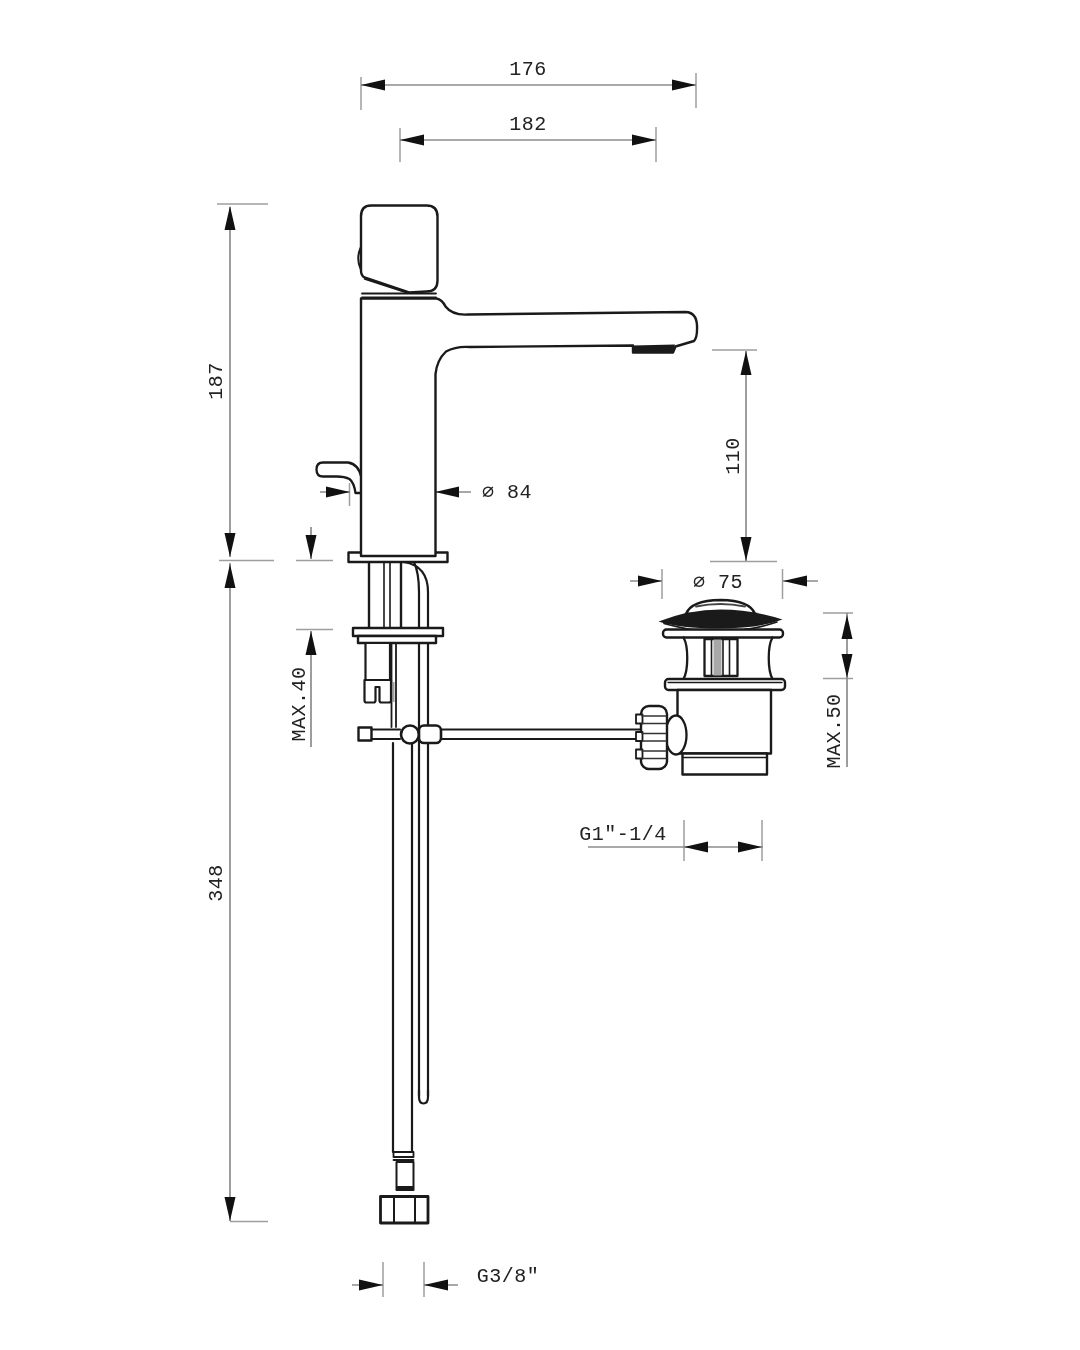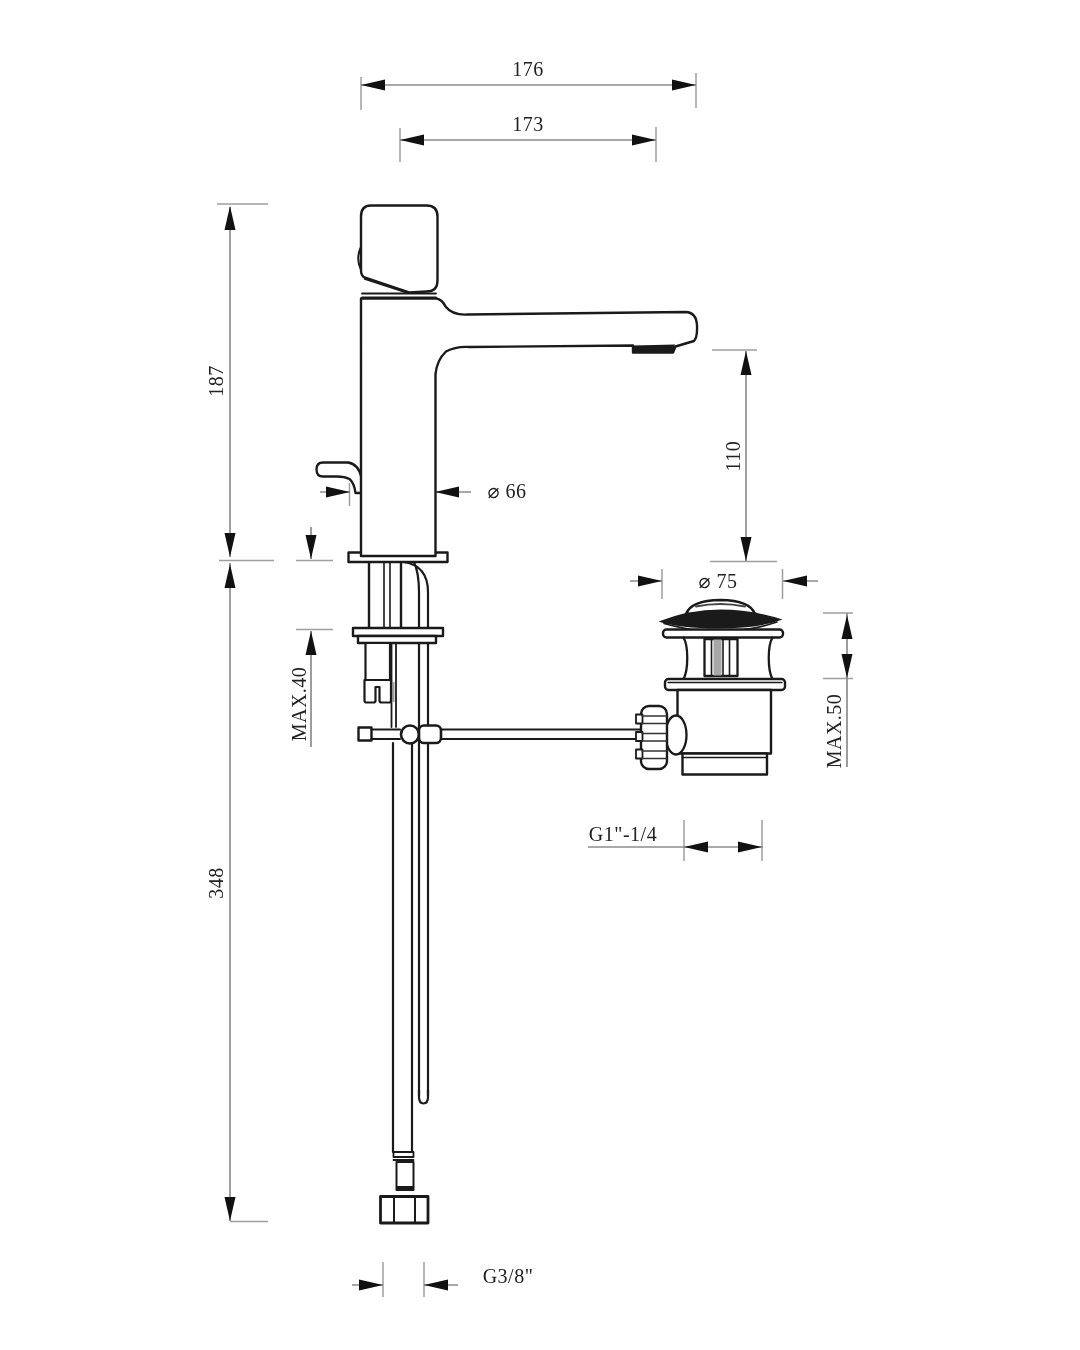--- a/index.html
+++ b/index.html
@@ -1,18 +1,18 @@
 <!DOCTYPE html>
 <html><head>
 <meta charset="utf-8">
 <style>
   html,body{margin:0;padding:0;background:#fff;}
   .canvas{
     position:relative;width:1080px;height:1350px;background:#ffffff;overflow:hidden;
-    font-family:Liberation Serif, serif;
+    font-family:Liberation Mono, monospace;
   }
   svg{position:absolute;left:0;top:0;}
   .dim-h{
     position:absolute;transform:translateX(-50%);
     font-size:20px;color:#222;letter-spacing:.5px;white-space:nowrap;
   }
   .dim-v{
     position:absolute;transform:translate(-50%,-50%) rotate(-90deg);
     font-size:20px;color:#222;letter-spacing:.5px;white-space:nowrap;
   }
@@ -152,24 +152,24 @@
     <ellipse cx="676" cy="735" rx="10.5" ry="19.5" fill="#fff" stroke-width="2.3"></ellipse>
     <rect x="641" y="706" width="26" height="63" rx="8" fill="#fff" stroke-width="2.4"></rect>
     <rect x="636" y="714.5" width="6.5" height="9" fill="#fff" stroke-width="1.8"></rect>
     <rect x="636" y="732" width="6.5" height="9" fill="#fff" stroke-width="1.8"></rect>
     <rect x="636" y="749.5" width="6.5" height="9" fill="#fff" stroke-width="1.8"></rect>
     <path d="M642,716 H666 M642,723.5 H666 M642,733.5 H666 M642,741 H666 M642,751 H666 M642,758.5 H666" stroke-width="1.3" stroke="#333"></path>
   </g>
 </svg>
 
 <span class="dim-h" style="left:528px;top:58px">176</span>
-<span class="dim-h" style="left:528px;top:113px">173</span>
+<span class="dim-h" style="left:528px;top:113px">182</span>
 <span class="dim-v" style="left:216px;top:381px">187</span>
 <span class="dim-v" style="left:733px;top:456px">110</span>
-<span class="dim-h" style="left:507px;top:479px">⌀ 66</span>
+<span class="dim-h" style="left:507px;top:479px">⌀ 84</span>
 <span class="dim-h" style="left:718px;top:569px">⌀ 75</span>
 <span class="dim-v" style="left:299px;top:704px">MAX.40</span>
 <span class="dim-v" style="left:834px;top:731px">MAX.50</span>
 <span class="dim-v" style="left:216px;top:883px">348</span>
 <span class="dim-h" style="left:623px;top:823px">G1"-1/4</span>
 <span class="dim-h" style="left:508px;top:1265px">G3/8"</span>
 
 </div>
 
 </body></html>

